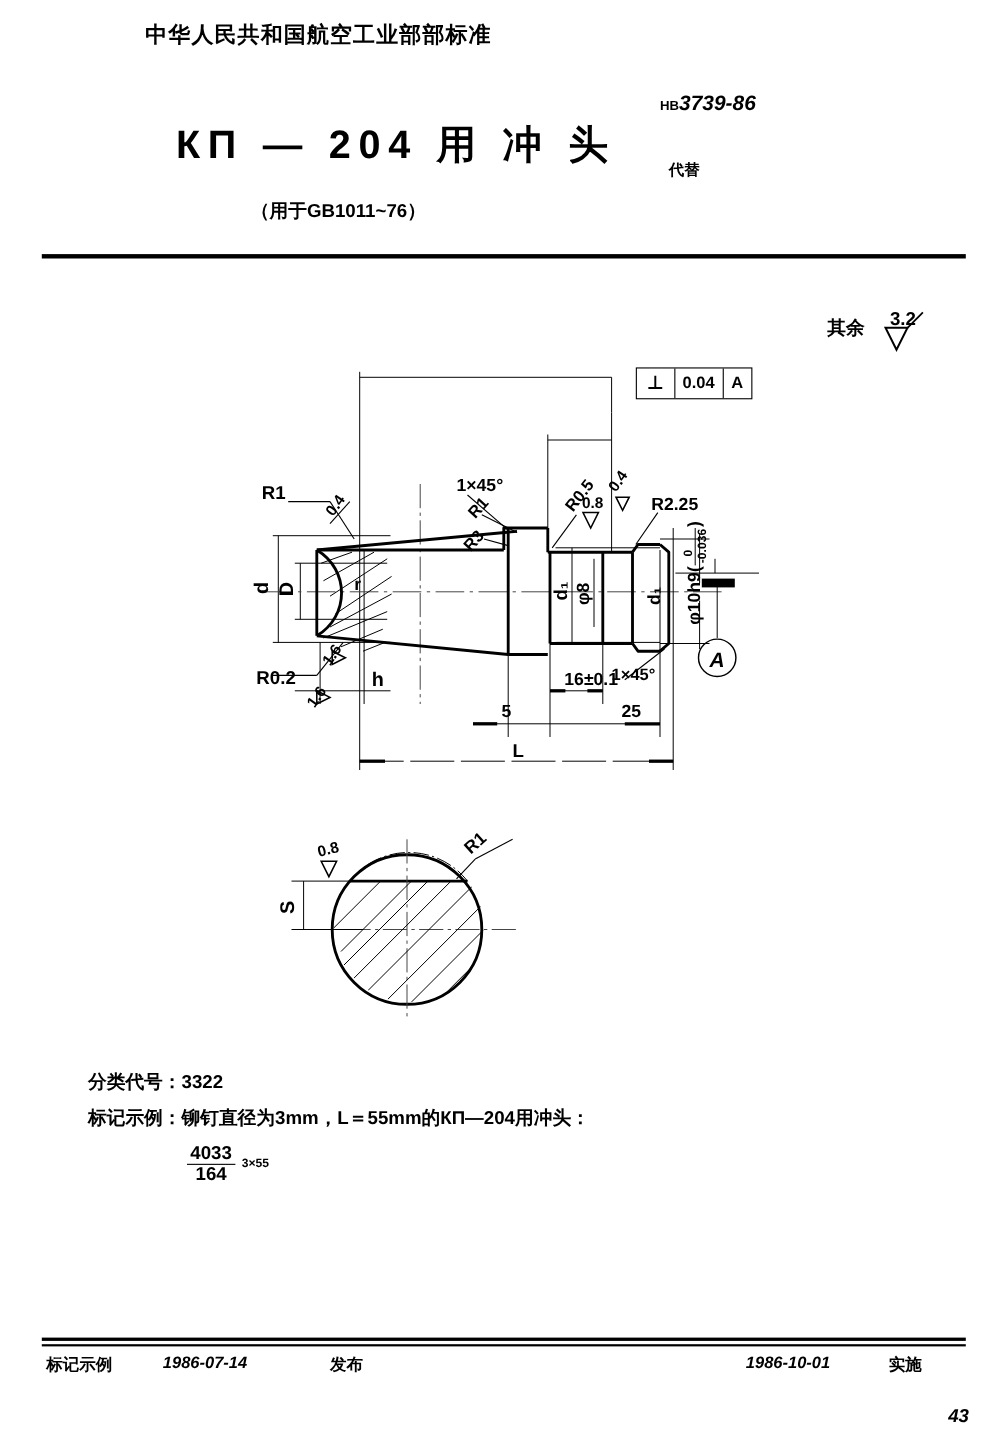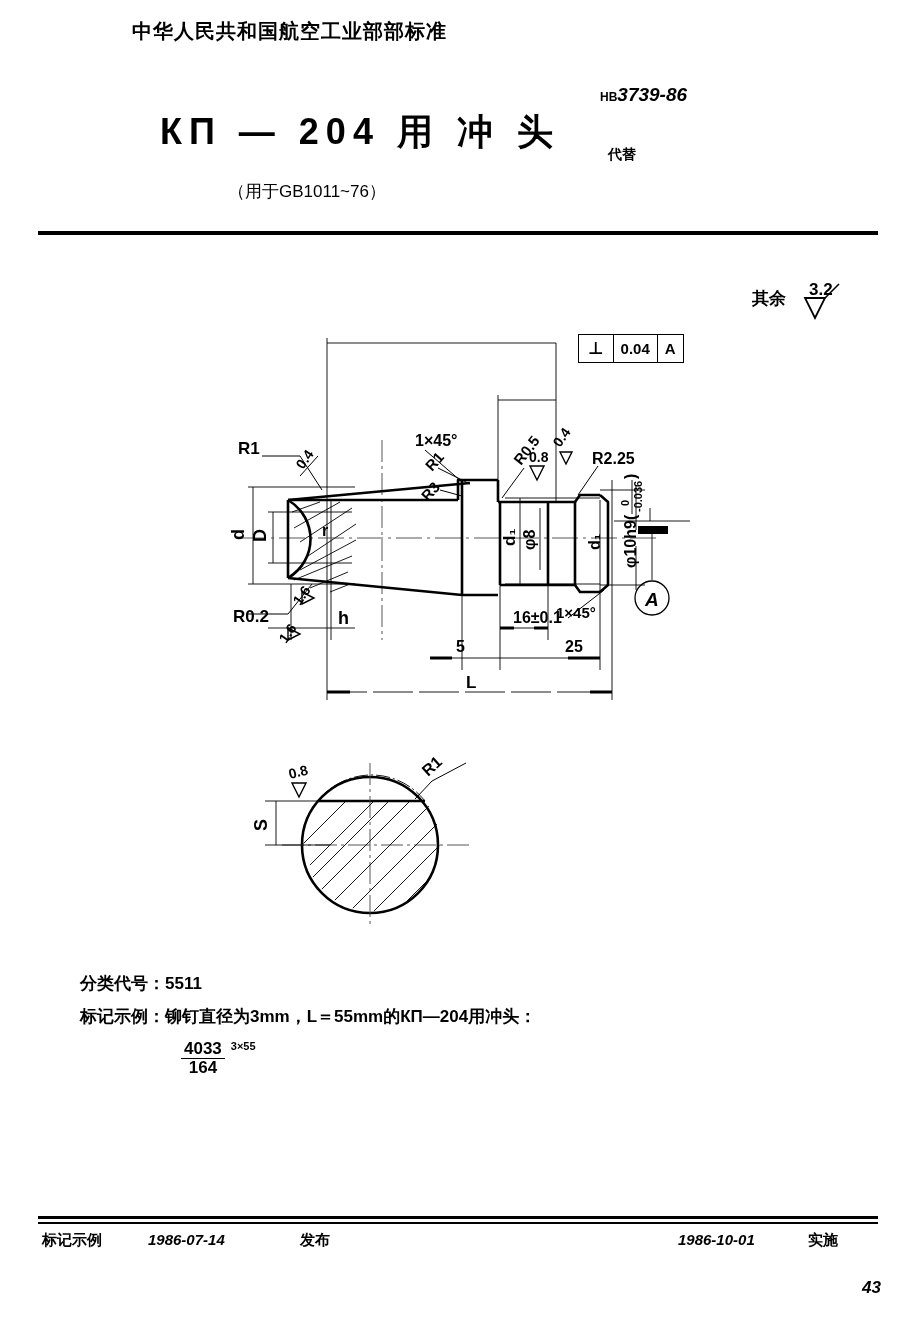--- a/index.html
+++ b/index.html
@@ -18,21 +18,21 @@
     left:600px;top:84px;font-size:19px;font-weight:bold;white-space:nowrap;
     font-style:italic;
   }
   #std-number .hb{font-style:normal;font-weight:bold;font-size:12px;}
   #doc-title{
     left:160px;top:108px;font-size:36px;font-weight:bold;letter-spacing:7px;
     white-space:nowrap;
   }
   #replaces-label{left:608px;top:146px;font-size:14px;white-space:nowrap;font-weight:bold;}
   #doc-subtitle{
-    left:228px;top:180px;font-size:17px;font-weight:normal;white-space:nowrap;
+    left:228px;top:180px;font-size:17px;font-weight:bold;white-space:nowrap;
   }
   #header-rule{
     left:38px;top:231px;width:840px;height:4px;background:#000;
   }
   
   #overall-finish{
     left:752px;top:280px;font-size:17px;font-weight:bold;white-space:nowrap;
   }
   
   #gdt-frame{
@@ -45,21 +45,21 @@
   }
   #gdt-frame .cell:last-child{border-right:none;}
   #gdt-frame .sym{font-size:17px;padding:0 9px;}
   
   #drawing{left:0;top:240px;}
   #section-view{left:0;top:745px;}
   
   .note{font-size:17px;font-weight:bold;white-space:nowrap;}
   #note-class{left:80px;top:972px;}
   #note-example{left:80px;top:1005px;}
-  #desig-frac{left:181px;top:1040px;display:flex;align-items:flex-start;}
+  #desig-frac{left:170px;top:1040px;display:flex;align-items:center;}
   #desig-frac .frac{display:inline-flex;flex-direction:column;align-items:center;
       line-height:1.04;font-size:17px;font-weight:bold;}
   #desig-frac .num{border-bottom:1.6px solid #000;padding:0 3px;}
   #desig-frac .den{padding:0 3px;}
   #desig-frac .tail{font-size:11px;font-weight:bold;margin-left:6px;}
   
   #footer-rule{left:38px;top:1216px;width:840px;height:3px;background:#000;}
   #footer-rule2{left:38px;top:1222px;width:840px;height:1.5px;background:#000;}
   .foot{font-size:15px;font-weight:bold;white-space:nowrap;}
   #issuer{left:42px;top:1231px;}
@@ -342,21 +342,21 @@
     </g>
     <g fill="#000" stroke="none">
       <text x="267" y="86" font-size="18" transform="rotate(-90 267 86)">S</text>
       <text x="290" y="34" font-size="14" transform="rotate(-14 290 34)">0.8</text>
       <text x="428" y="32" font-size="16" transform="rotate(-42 428 32)">R1</text>
     </g>
   </g>
 </svg>
 </div>
 
-<div class="abs note" id="note-class">分类代号：5511</div>
+<div class="abs note" id="note-class">分类代号：3322</div>
 <div class="abs note" id="note-example">标记示例：铆钉直径为3mm，L＝55mm的КП—204用冲头：</div>
 <div class="abs" id="desig-frac">
   <span class="frac">
     <span class="num">4033</span>
     <span class="den">164</span>
   </span>
   <span class="tail">3×55</span>
 </div>
 
 <div class="abs" id="footer-rule"></div>

